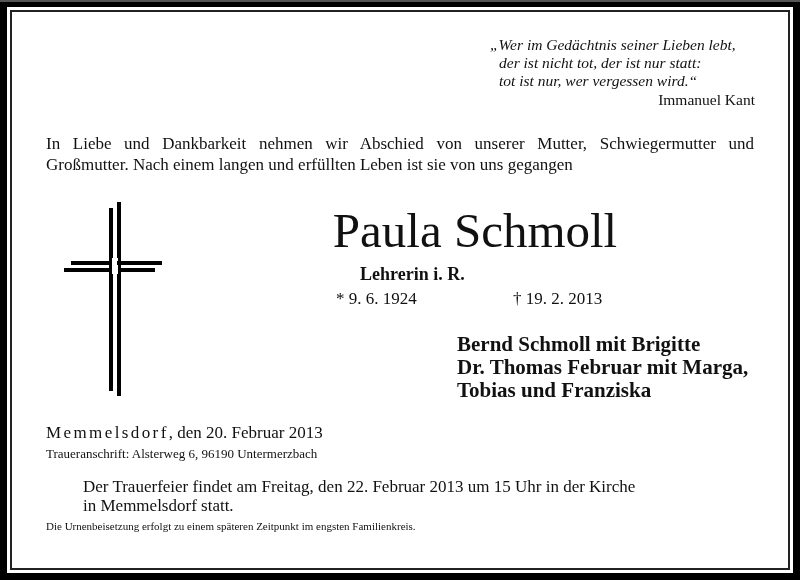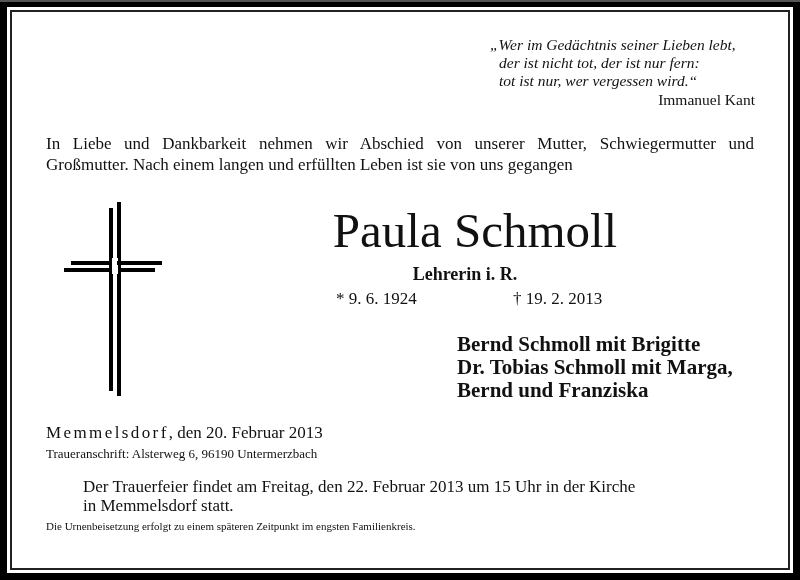--- a/index.html
+++ b/index.html
@@ -44,21 +44,21 @@
 
     .cross { position: absolute; left: 0; top: 0; }
     .cross .bar { position: absolute; background: #000; }
 
     .name {
       position: absolute; left: 320px; top: 203px; width: 310px;
       font-size: 49px; line-height: 56px; text-align: center; white-space: nowrap;
     }
     .title-role {
       position: absolute; left: 360px; top: 264px; width: 210px;
-      font-size: 18px; font-weight: bold; text-align: center;
+      font-size: 18px; font-weight: bold; 
     }
     .born {
       position: absolute; left: 336px; top: 289px; font-size: 17px;
     }
     .died {
       position: absolute; left: 513px; top: 289px; font-size: 17px;
     }
 
     .family {
       position: absolute; left: 457px; top: 333px;
@@ -87,21 +87,21 @@
 
 <div class="frame-outer"></div>
 <div class="frame-top-strip"></div>
 <div class="frame-white"></div>
 <div class="frame-inner-line"></div>
 
 <div class="content">
 
   <div class="quote">
     <span class="l l1">„Wer im Gedächtnis seiner Lieben lebt,</span>
-    <span class="l l2">der ist nicht tot, der ist nur fern:</span>
+    <span class="l l2">der ist nicht tot, der ist nur statt:</span>
     <span class="l l3">tot ist nur, wer vergessen wird.“</span>
   </div>
   <div class="quote-author">Immanuel Kant</div>
 
   <div class="intro">
     <span class="line1">In Liebe und Dankbarkeit nehmen wir Abschied von unserer Mutter, Schwiegermutter und</span>
     <span>Großmutter. Nach einem langen und erfüllten Leben ist sie von uns gegangen</span>
   </div>
 
   <div class="cross">
@@ -113,22 +113,22 @@
     <div class="bar" style="left:117px; top:261px; width:4px; height:4px;"></div>
   </div>
 
   <div class="name">Paula Schmoll</div>
   <div class="title-role">Lehrerin i. R.</div>
   <div class="born">* 9. 6. 1924</div>
   <div class="died">† 19. 2. 2013</div>
 
   <div class="family">
     <span>Bernd Schmoll mit Brigitte</span>
-    <span>Dr. Tobias Schmoll mit Marga,</span>
-    <span>Bernd und Franziska</span>
+    <span>Dr. Thomas Februar mit Marga,</span>
+    <span>Tobias und Franziska</span>
   </div>
 
   <div class="place-date"><span class="place">Memmelsdorf</span><span>, den 20. Februar 2013</span></div>
   <div class="address">Traueranschrift: Alsterweg 6, 96190 Untermerzbach</div>
 
   <div class="service">
     <span>Der Trauerfeier findet am Freitag, den 22. Februar 2013 um 15 Uhr in der Kirche</span>
     <span>in Memmelsdorf statt.</span>
   </div>
   <div class="burial">Die Urnenbeisetzung erfolgt zu einem späteren Zeitpunkt im engsten Familienkreis.</div>

